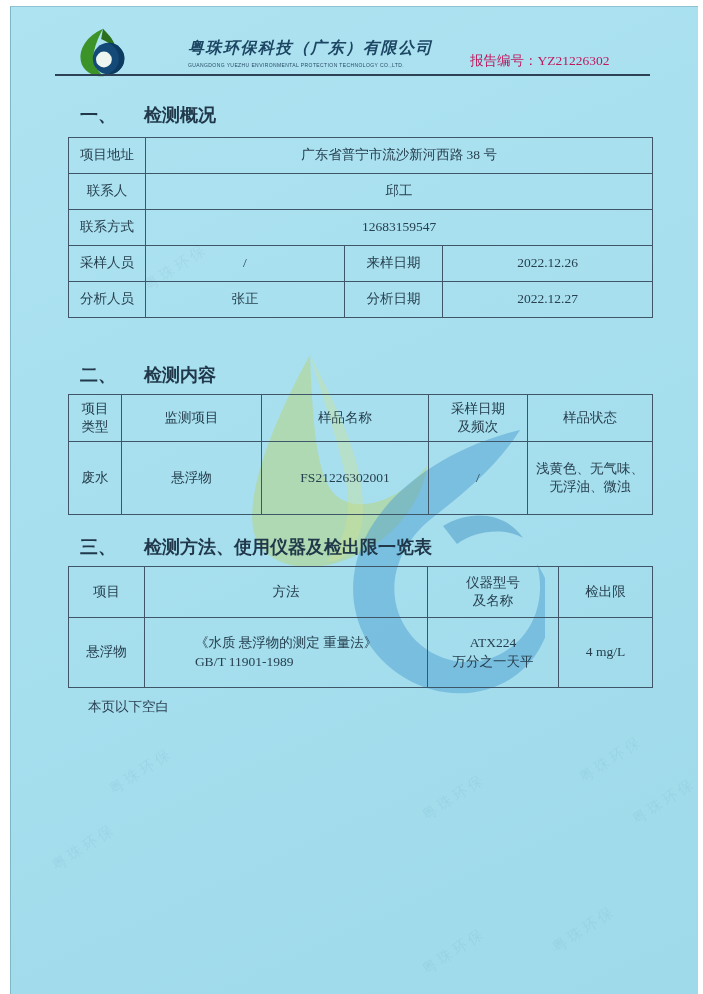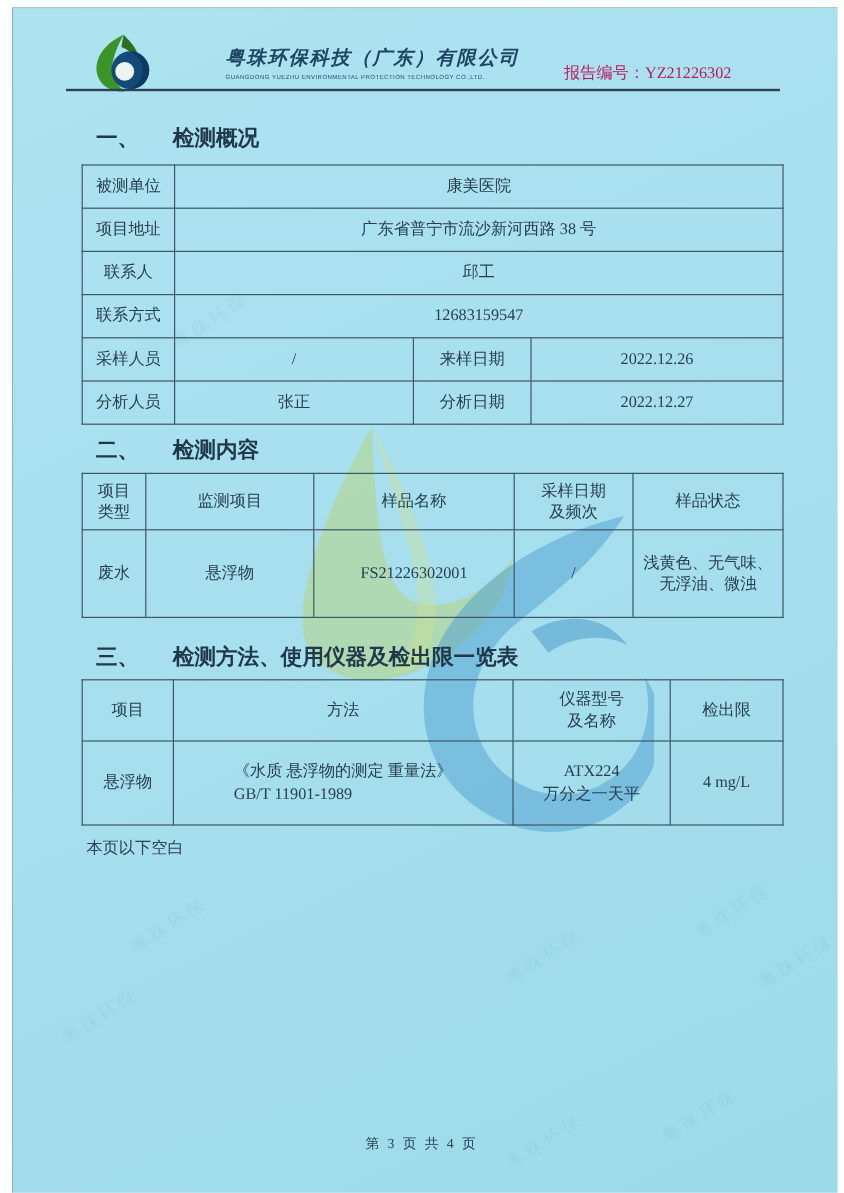--- a/index.html
+++ b/index.html
@@ -60,21 +60,21 @@
   .t1{left:68px;top:137px;width:584px;}
   .t1 td{height:31px;}
   .t2{left:68px;top:394px;width:584px;}
   .t2 .hrow td{height:42px;}
   .t2 .drow td{height:68px;}
   .t3{left:68px;top:566px;width:584px;}
   .t3 .hrow td{height:46px;}
   .t3 .drow td{height:65px;}
   .method-inner{display:inline-block;text-align:left;white-space:pre-line;}
 
-  .footnote{position:absolute;left:72px;top:698px;font-size:13.5px;color:#2b4254;}
+  .footnote{position:absolute;left:88px;top:698px;font-size:13.5px;color:#2b4254;}
   .footer{position:absolute;left:0;top:946px;width:703px;text-align:center;font-size:11.5px;color:#2b4254;letter-spacing:2px;}
 </style>
 </head>
 <body>
 
 <div class="page"></div>
 
 <svg class="wm-logo" viewBox="0 0 300 380">
   <path d="M65 7 C30 70 2 140 8 180 C14 216 58 228 100 212 C150 193 178 152 182 118 C158 150 118 166 94 150 C74 136 68 92 65 7 Z" fill="#b9d36b" opacity="0.45"></path>
   <path d="M65 7 C92 60 120 115 118 165 C116 200 98 215 82 213 C105 190 108 150 96 110 C87 75 74 38 65 7 Z" fill="#cfe28e" opacity="0.38"></path>
@@ -115,24 +115,20 @@
   </div>
 
   <table class="t1">
     <colgroup>
         <col style="width:77px">
         <col style="width:199px">
         <col style="width:98px">
         <col style="width:210px">
       </colgroup>
     <tbody>
-        <tr>
-      <td>被测单位</td>
-      <td colspan="3">康美医院</td>
-    </tr>
     <tr>
       <td>项目地址</td>
       <td colspan="3">广东省普宁市流沙新河西路 38 号</td>
     </tr>
     <tr>
       <td>联系人</td>
       <td colspan="3">邱工</td>
     </tr>
     <tr>
       <td>联系方式</td>
@@ -211,15 +207,14 @@
 GB/T 11901-1989</span></td>
       <td>ATX224
 万分之一天平</td>
       <td>4 mg/L</td>
     </tr>
   </tbody>
     </table>
 
   <div class="footnote">本页以下空白</div>
 
-  <div class="footer">第 3 页 共 4 页</div>
 
 </div>
 
 </body></html>

